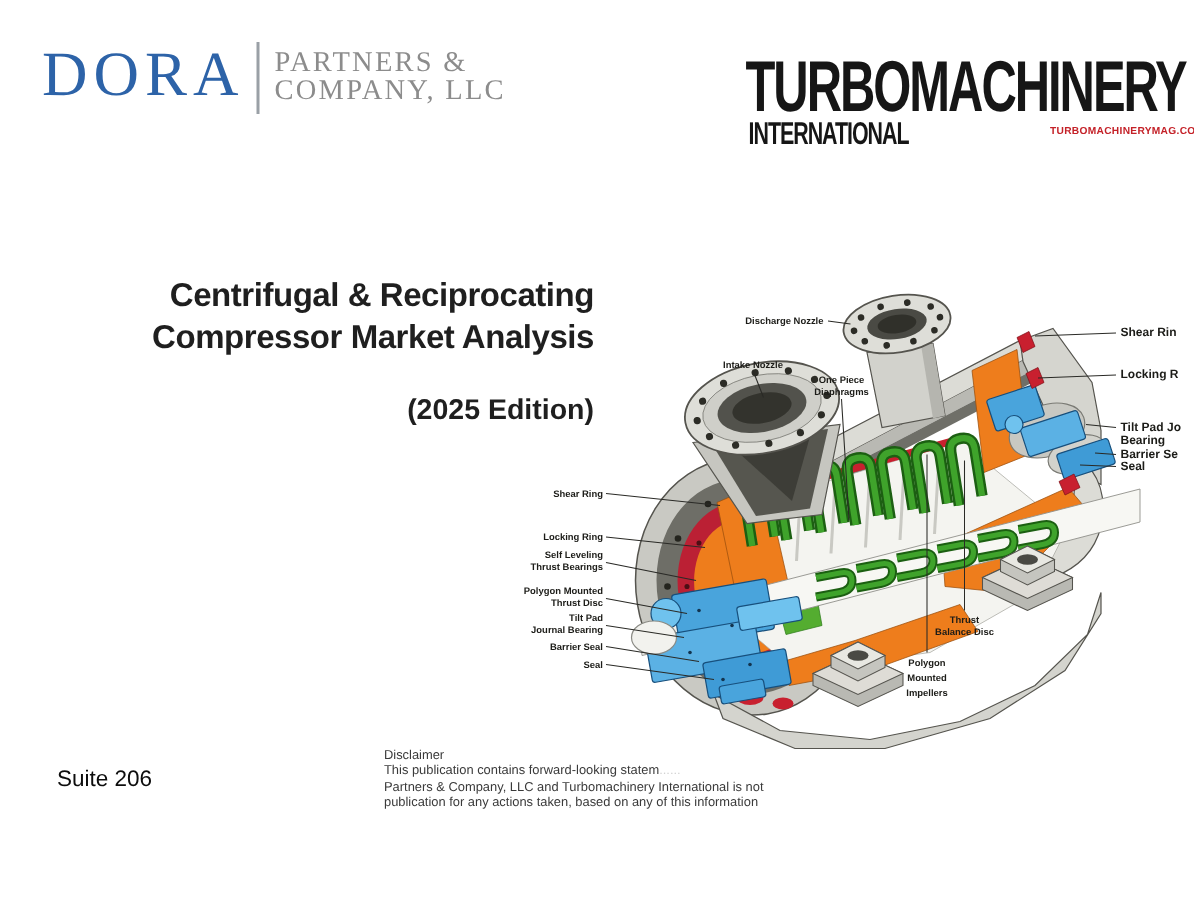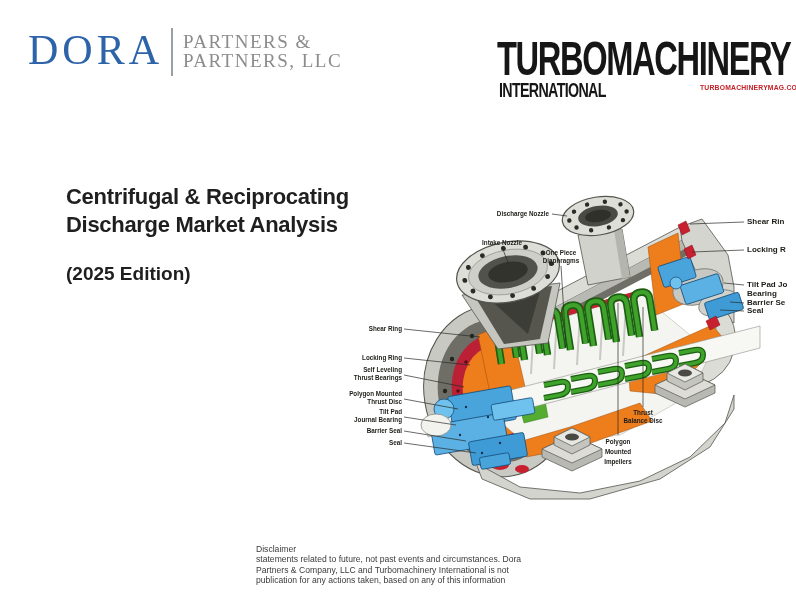--- a/index.html
+++ b/index.html
@@ -17,29 +17,29 @@
 
   
   .tm-word{left:497px;top:38px;font-size:48px;font-weight:900;letter-spacing:-2px;
            color:#161616;line-height:42px;transform:scaleX(0.68);transform-origin:left top;white-space:nowrap;}
   .tm-int{left:499px;top:78px;font-size:21px;font-weight:900;letter-spacing:-1px;
           color:#161616;transform:scaleX(0.68);transform-origin:left top;white-space:nowrap;}
   .tm-site{left:700px;top:84px;font-size:6.8px;font-weight:700;letter-spacing:0.2px;
            color:#c42128;white-space:nowrap;}
 
   
-  .title-wrap{left:66px;top:183px;width:330px;text-align:left;}
+  .title-wrap{left:66px;top:183px;width:330px;text-align:right;}
   .title-line{font-size:22px;font-weight:700;letter-spacing:-0.3px;line-height:28px;color:#1f1f1f;}
   .edition{font-size:19px;font-weight:700;margin-top:24px;color:#1f1f1f;}
 
   
   .contact{left:38px;top:470px;font-size:15px;line-height:20px;color:#0d0d0d;white-space:pre-wrap;}
 
   
-  .disclaimer{left:256px;top:544px;width:278px;font-size:8.6px;line-height:10.4px;color:#3a3a3a;}
+  .disclaimer{left:256px;top:498px;width:278px;font-size:8.6px;line-height:10.4px;color:#3a3a3a;}
   .disc-faded{color:#d2d2d2;}
 
   
   svg{position:absolute;left:330px;top:195px;}
   svg text{font-family:"Liberation Sans",sans-serif;font-weight:bold;fill:#1c1c18;font-size:6.3px;}
   svg text.rlab{font-size:8px;}
   .ia{stroke:#1c5f12;stroke-width:7.5;fill:none;stroke-linejoin:round;}
   .ib{stroke:#3fa32b;stroke-width:4.2;fill:none;stroke-linejoin:round;}
   .la{stroke:#1c5f12;stroke-width:6;fill:none;stroke-linejoin:round;}
   .lb{stroke:#3fa32b;stroke-width:3.4;fill:none;stroke-linejoin:round;}
@@ -47,31 +47,31 @@
   .dia{stroke:#c9c9c3;stroke-width:2;}
 </style>
 </head>
 <body>
 
 <div class="abs dora">
   <div class="dora-word">DORA</div>
   <div class="dora-div"></div>
   <div class="dora-sub">
     <div>PARTNERS &amp;</div>
-    <div>PARTNERS, LLC</div>
+    <div>COMPANY, LLC</div>
   </div>
 </div>
 
 <div class="abs tm-word">TURBOMACHINERY</div>
 <div class="abs tm-int">INTERNATIONAL</div>
 <div class="abs tm-site">TURBOMACHINERYMAG.COM</div>
 
 <div class="abs title-wrap">
   <div class="title-line">Centrifugal &amp; Reciprocating</div>
-  <div class="title-line">Discharge Market Analysis</div>
+  <div class="title-line">Compressor Market Analysis</div>
   <div class="edition">(2025 Edition)</div>
 </div>
 
 <svg width="466" height="320" viewBox="0 0 466 320">
 
   <g>
     <polygon points="212,104 350,32 362,40 222,114" fill="#dcdcd6" stroke="#55544e" stroke-width="0.8"></polygon>
     <polygon points="222,114 362,40 364,49 224,122" fill="#b9b9b3"></polygon>
     <polygon points="224,122 364,49 366,56 226,129" fill="#6f6f68"></polygon>
   </g>
@@ -321,23 +321,24 @@
     <text class="rlab" x="417" y="29">Shear Rin</text>
     <text class="rlab" x="417" y="57">Locking R</text>
     <text class="rlab" x="417" y="92">Tilt Pad Jo</text>
     <text class="rlab" x="417" y="101">Bearing</text>
     <text class="rlab" x="417" y="110">Barrier Se</text>
     <text class="rlab" x="417" y="118">Seal</text>
   </g>
 </svg>
 
 <div class="abs contact">
+  <div>Suite 206</div>
   
   
   
 </div>
 
 <div class="abs disclaimer">
   <div>Disclaimer</div>
-  <div>statements related to future, not past events and circumstances. Dora</div>
+  <div><span>This publication contains forward-looking statem</span><span class="disc-faded">......</span></div>
   <div>Partners &amp; Company, LLC and Turbomachinery International is not</div>
   <div>publication for any actions taken, based on any of this information</div>
 </div>
 
 </body></html>

